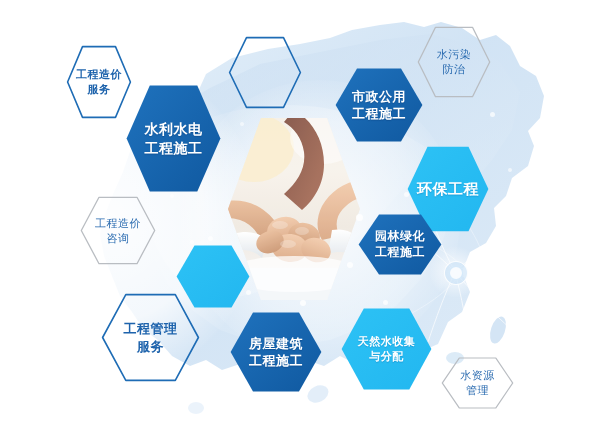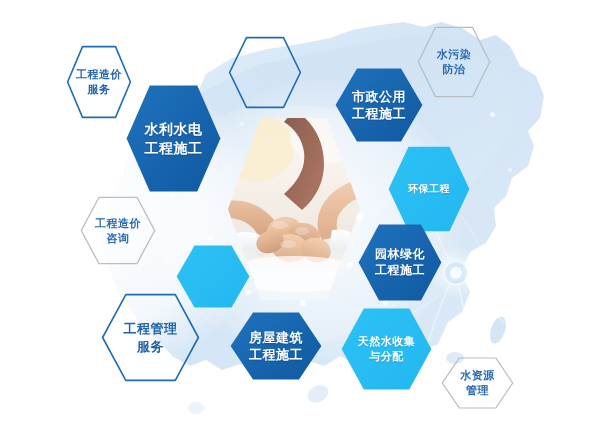--- a/index.html
+++ b/index.html
@@ -60,21 +60,21 @@
     left:0;top:0;
     width:100%;height:100%;
     z-index:1;
     overflow:visible;
   }
 
   
   .style-solid-dark .hex-label{color:#ffffff;font-weight:bold;text-shadow:0 1px 1px rgba(0,50,110,.35);}
   .style-solid-cyan .hex-label{color:#ffffff;font-weight:bold;text-shadow:0 1px 1px rgba(0,90,160,.3);}
   .style-outline-blue .hex-label{color:#1e63ac;font-weight:bold;}
-  .style-outline-gray .hex-label{color:#2a6bb0;font-weight:bold;}
+  .style-outline-gray .hex-label{color:#2a6bb0;font-weight:normal;}
 
   
   #center-photo{
     position:absolute;
     left:228px;top:118px;
     width:132px;height:182px;
     z-index:4;
   }
   #center-photo svg{position:absolute;left:0;top:0;width:100%;height:100%;}
 
@@ -276,21 +276,21 @@
               <stop offset="100%" stop-color="#1059a0"></stop>
             </linearGradient>
           </defs>
           <polygon points="22.0,0.6 66.0,0.6 87.4,46.5 66.0,92.4 22.0,92.4 0.6,46.5" fill="url(#hexg3)" stroke="none" stroke-linejoin="round"></polygon>
         </svg><span class="hex-label">市政公用
 工程施工</span></div>
       <div class="hex style-outline-gray" style="left: 417px; top: 26px; width: 74px; height: 72px; font-size: 11px; z-index: 7;"><svg viewBox="0 0 74 72" preserveAspectRatio="none">
           <polygon points="18.5,1.3 55.5,1.3 72.7,36.0 55.5,70.7 18.5,70.7 1.3,36.0" fill="none" stroke="#b9bdc2" stroke-width="1.3" stroke-linejoin="round"></polygon>
         </svg><span class="hex-label">水污染
 防治</span></div>
-      <div class="hex style-solid-cyan" style="left: 388px; top: 146px; width: 82px; height: 86px; font-size: 10px; z-index: 8;"><svg viewBox="0 0 82 69" preserveAspectRatio="none">
+      <div class="hex style-solid-cyan" style="left: 407px; top: 146px; width: 82px; height: 86px; font-size: 15px; z-index: 8;"><svg viewBox="0 0 82 69" preserveAspectRatio="none">
           <defs>
             <linearGradient id="hexg5" x1="0%" y1="0%" x2="100%" y2="100%">
               <stop offset="0%" stop-color="#2dc2f5"></stop>
               <stop offset="100%" stop-color="#22b7f0"></stop>
             </linearGradient>
           </defs>
           <polygon points="20.5,0.6 61.5,0.6 81.4,34.5 61.5,68.4 20.5,68.4 0.6,34.5" fill="url(#hexg5)" stroke="none" stroke-linejoin="round"></polygon>
         </svg><span class="hex-label">环保工程</span></div>
       <div class="hex style-outline-gray" style="left: 80px; top: 196px; width: 76px; height: 69px; font-size: 11px; z-index: 7;"><svg viewBox="0 0 76 69" preserveAspectRatio="none">
           <polygon points="19.0,1.3 57.0,1.3 74.7,34.5 57.0,67.7 19.0,67.7 1.3,34.5" fill="none" stroke="#b9bdc2" stroke-width="1.3" stroke-linejoin="round"></polygon>
@@ -298,35 +298,35 @@
 咨询</span></div>
       <div class="hex style-solid-cyan" style="left: 176px; top: 245px; width: 74px; height: 63px; font-size: 11px; z-index: 8;"><svg viewBox="0 0 74 63" preserveAspectRatio="none">
           <defs>
             <linearGradient id="hexg7" x1="0%" y1="0%" x2="100%" y2="100%">
               <stop offset="0%" stop-color="#2dc2f5"></stop>
               <stop offset="100%" stop-color="#22b7f0"></stop>
             </linearGradient>
           </defs>
           <polygon points="18.5,0.6 55.5,0.6 73.4,31.5 55.5,62.4 18.5,62.4 0.6,31.5" fill="url(#hexg7)" stroke="none" stroke-linejoin="round"></polygon>
         </svg></div>
-      <div class="hex style-solid-dark" style="left: 358px; top: 224px; width: 84px; height: 77px; font-size: 12px; z-index: 8;"><svg viewBox="0 0 84 77" preserveAspectRatio="none">
+      <div class="hex style-solid-dark" style="left: 358px; top: 214px; width: 84px; height: 61px; font-size: 12px; z-index: 8;"><svg viewBox="0 0 84 77" preserveAspectRatio="none">
           <defs>
             <linearGradient id="hexg8" x1="0%" y1="0%" x2="100%" y2="100%">
               <stop offset="0%" stop-color="#1f72bd"></stop>
               <stop offset="100%" stop-color="#1059a0"></stop>
             </linearGradient>
           </defs>
           <polygon points="21.0,0.6 63.0,0.6 83.4,38.5 63.0,76.4 21.0,76.4 0.6,38.5" fill="url(#hexg8)" stroke="none" stroke-linejoin="round"></polygon>
         </svg><span class="hex-label">园林绿化
 工程施工</span></div>
       <div class="hex style-outline-blue" style="left: 101px; top: 293px; width: 99px; height: 89px; font-size: 13px; z-index: 7;"><svg viewBox="0 0 99 89" preserveAspectRatio="none">
           <polygon points="24.8,1.6 74.3,1.6 97.4,44.5 74.3,87.4 24.8,87.4 1.6,44.5" fill="none" stroke="#1e6cb5" stroke-width="1.6" stroke-linejoin="round"></polygon>
         </svg><span class="hex-label">工程管理
 服务</span></div>
-      <div class="hex style-solid-dark" style="left: 230px; top: 312px; width: 92px; height: 68px; font-size: 13px; z-index: 8; align-items: center;"><svg viewBox="0 0 92 88" preserveAspectRatio="none">
+      <div class="hex style-solid-dark" style="left: 230px; top: 312px; width: 92px; height: 80px; font-size: 13px; z-index: 8; align-items: center;"><svg viewBox="0 0 92 88" preserveAspectRatio="none">
           <defs>
             <linearGradient id="hexg10" x1="0%" y1="0%" x2="100%" y2="100%">
               <stop offset="0%" stop-color="#1f72bd"></stop>
               <stop offset="100%" stop-color="#1059a0"></stop>
             </linearGradient>
           </defs>
           <polygon points="23.0,0.6 69.0,0.6 91.4,44.0 69.0,87.4 23.0,87.4 0.6,44.0" fill="url(#hexg10)" stroke="none" stroke-linejoin="round"></polygon>
         </svg><span class="hex-label">房屋建筑
 工程施工</span></div>
       <div class="hex style-solid-cyan" style="left: 341px; top: 308px; width: 91px; height: 82px; font-size: 11px; z-index: 8;"><svg viewBox="0 0 91 82" preserveAspectRatio="none">

